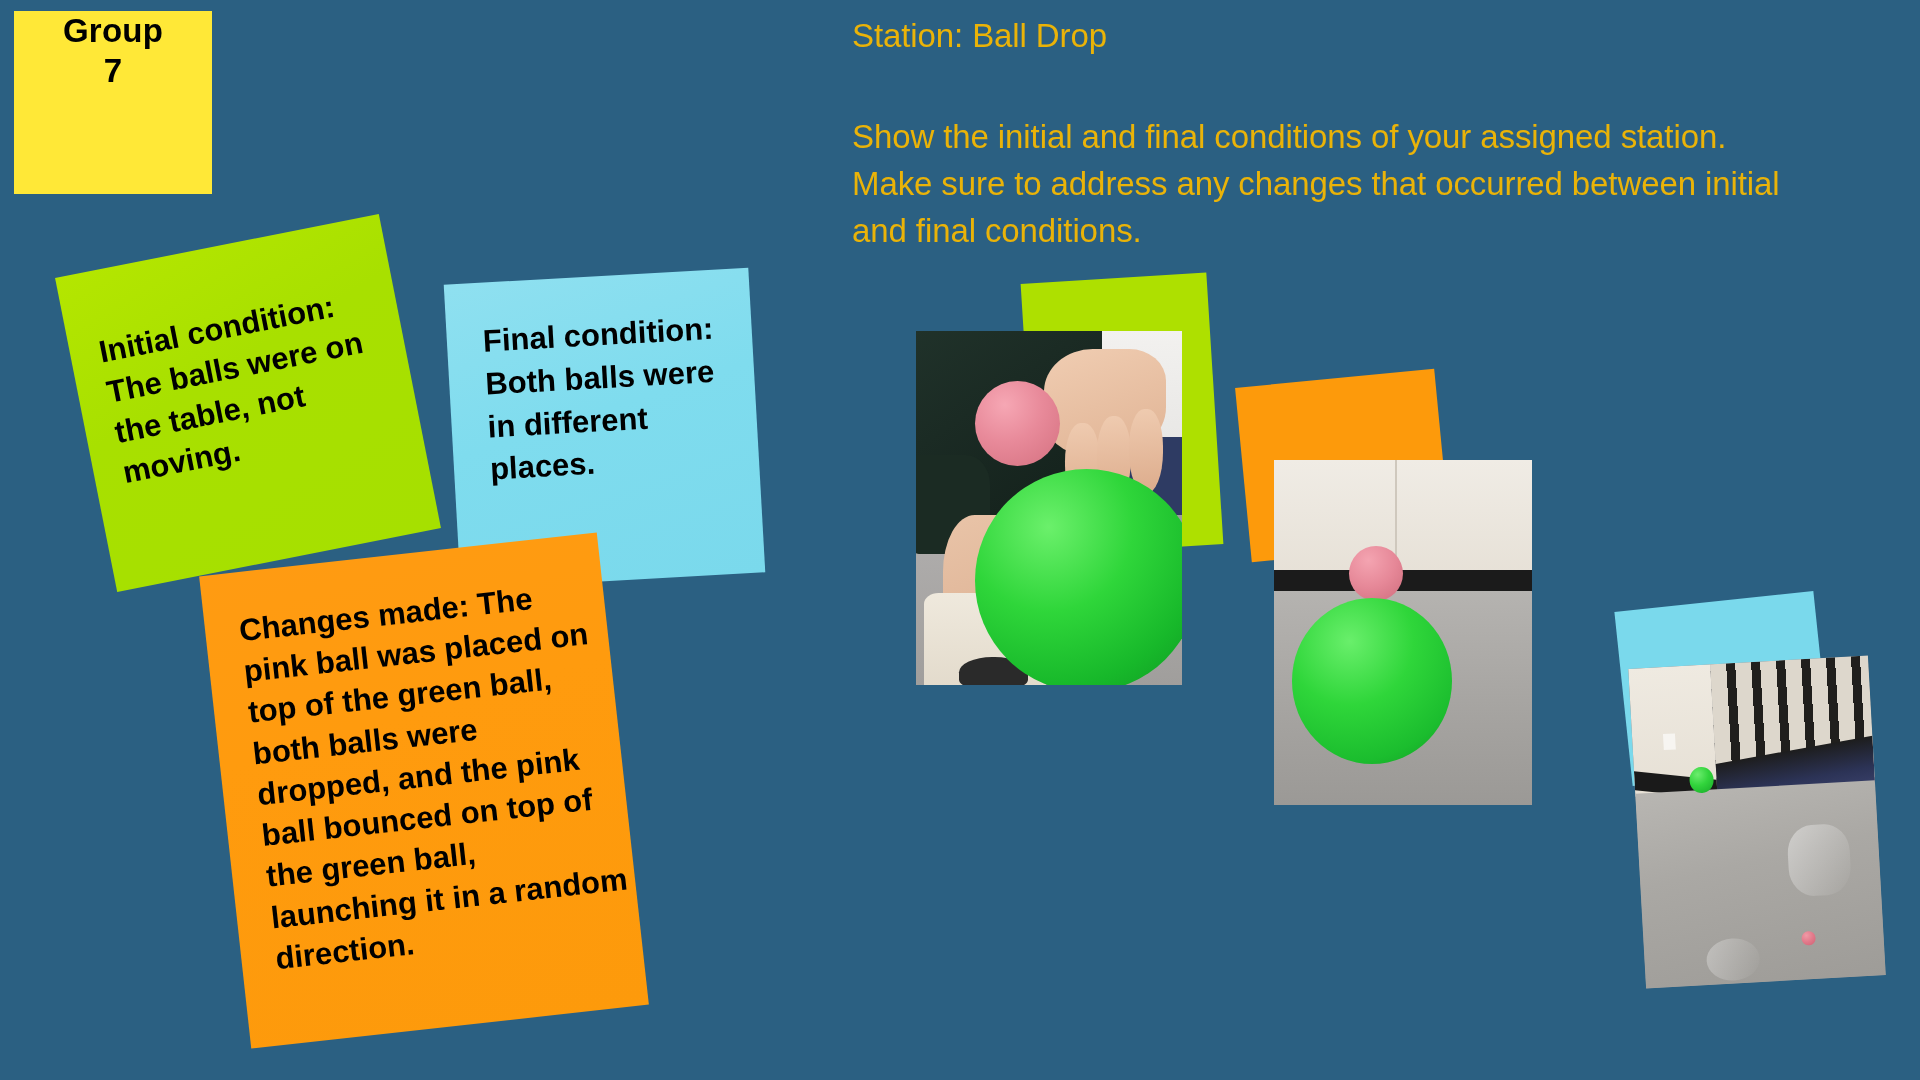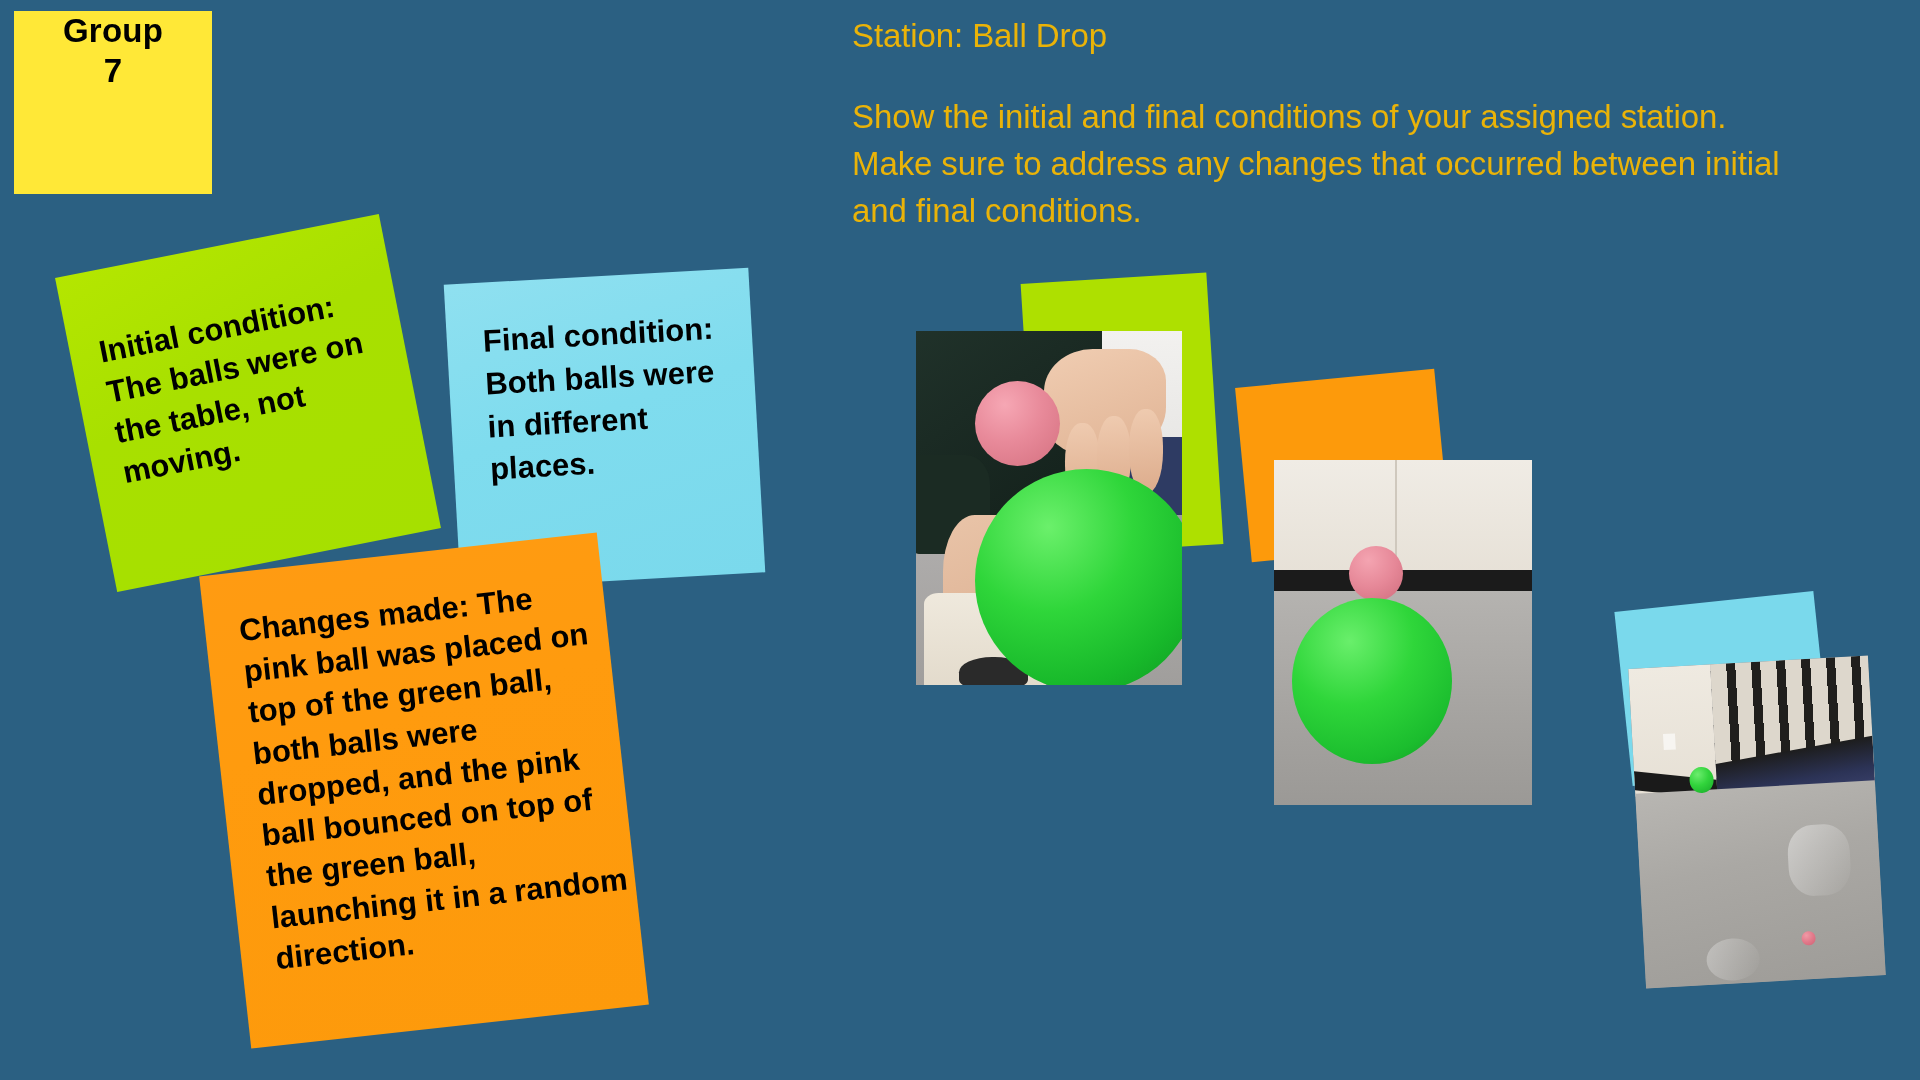--- a/index.html
+++ b/index.html
@@ -54,20 +54,21 @@
     letter-spacing: -0.1px;
   }
   .header-block .spacer-line {
     height: 36px;
   }
   .header-block .instruction {
     font-size: 33px;
     line-height: 1.42;
     font-stretch: condensed;
     letter-spacing: -0.1px;
+    margin-top: 20px;
   }
 
   
   .note {
     position: absolute;
     box-sizing: border-box;
     color: #000;
     font-weight: bold;
   }
   .note .note-text {

